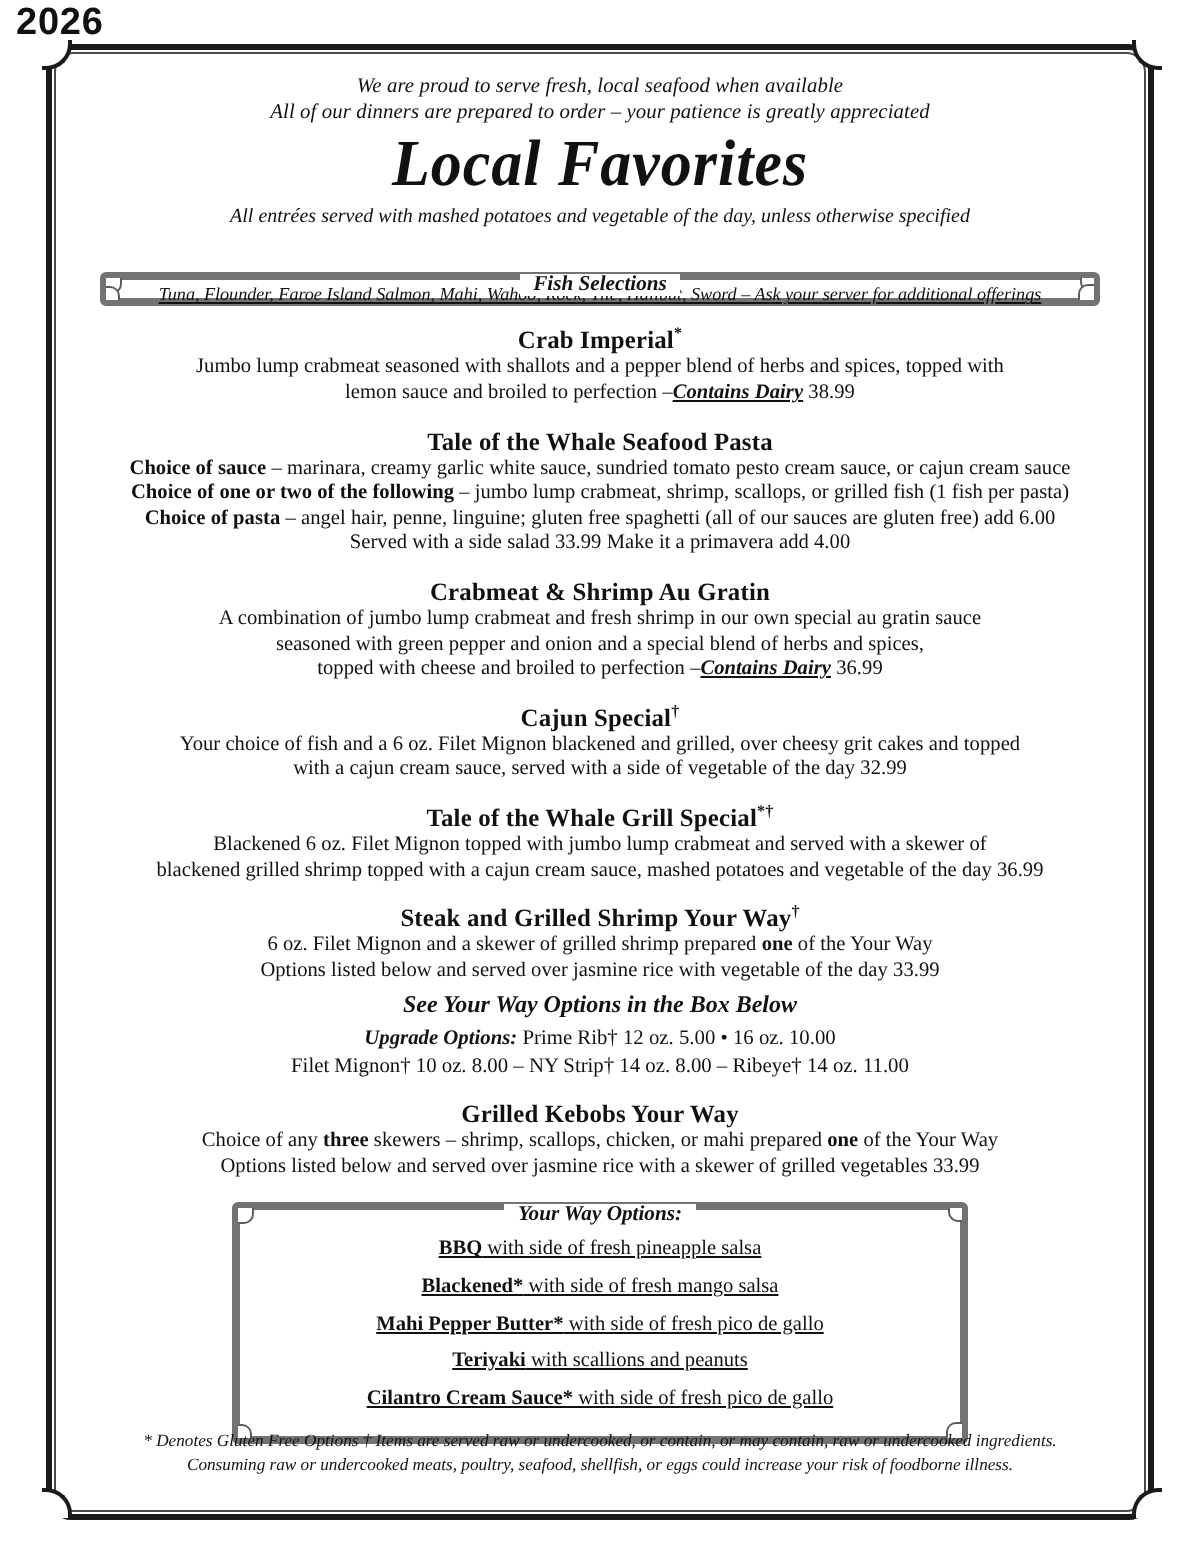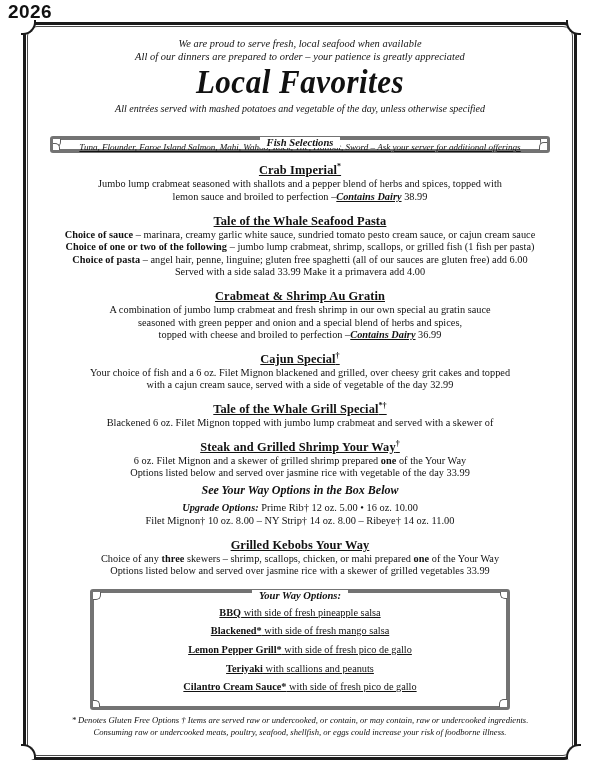--- a/index.html
+++ b/index.html
@@ -156,21 +156,20 @@
     white-space: nowrap;
   }
 
   
   .item { margin-top: 10px; }
   .item-name {
     font-weight: bold;
     font-size: 12.4px;
     line-height: 15px;
     letter-spacing: 0.1px;
-    text-decoration: underline;
   }
   .item-desc {
     font-size: 10.3px;
     line-height: 12.6px;
     letter-spacing: 0.02px;
   }
   .item-desc b { font-weight: bold; }
   .item-desc i { font-style: italic; font-weight: bold; text-decoration: underline; }
   .sup { font-size: 8px; vertical-align: super; line-height: 0; }
 
@@ -189,21 +188,21 @@
   }
   .upgrade-block .lead {
     font-weight: bold;
     font-style: italic;
   }
 
   
   .yw-box {
     margin-top: 11px;
     padding: 11px 10px 9px 10px;
-    width: 420px;
+    width: 368px;
     margin-left: auto;
     margin-right: auto;
   }
   .yw-row {
     font-size: 10.3px;
     line-height: 18.6px;
   }
   .yw-row b { font-weight: bold; }
 
   
@@ -273,20 +272,21 @@
 
     <div class="item">
       <div class="item-name"><span>Cajun Special</span><span class="sup">†</span></div>
       <div class="item-desc">Your choice of fish and a 6 oz. Filet Mignon blackened and grilled, over cheesy grit cakes and topped</div>
       <div class="item-desc">with a cajun cream sauce, served with a side of vegetable of the day 32.99</div>
     </div>
 
     <div class="item">
       <div class="item-name"><span>Tale of the Whale Grill Special</span><span class="sup">*†</span></div>
       <div class="item-desc">Blackened 6 oz. Filet Mignon topped with jumbo lump crabmeat and served with a skewer of</div>
+      <div class="item-desc">blackened grilled shrimp topped with a cajun cream sauce, mashed potatoes and vegetable of the day 36.99</div>
     </div>
 
     <div class="item">
       <div class="item-name"><span>Steak and Grilled Shrimp Your Way</span><span class="sup">†</span></div>
       <div class="item-desc"><span>6 oz. Filet Mignon and a skewer of grilled shrimp prepared </span><b>one</b><span> of the Your Way</span></div>
       <div class="item-desc">Options listed below and served over jasmine rice with vegetable of the day 33.99</div>
       <div class="note-line">See Your Way Options in the Box Below</div>
     </div>
 
     <div class="upgrade-block">
@@ -301,21 +301,21 @@
     </div>
 
     <div class="bracket-box yw-box">
       <span class="bracket-corner-tr"></span>
       <span class="bracket-corner-bl"></span>
       <div class="box-caption">
         <span>Your Way Options:</span>
       </div>
       <div class="yw-row"><b>BBQ</b><span> with side of fresh pineapple salsa</span></div>
       <div class="yw-row"><b>Blackened*</b><span> with side of fresh mango salsa</span></div>
-      <div class="yw-row"><b>Lemon Pepper Grill*</b><span> with side of fresh pico de gallo</span></div>
+      <div class="yw-row"><b>Mahi Pepper Butter*</b><span> with side of fresh pico de gallo</span></div>
       <div class="yw-row"><b>Teriyaki</b><span> with scallions and peanuts</span></div>
       <div class="yw-row"><b>Cilantro Cream Sauce*</b><span> with side of fresh pico de gallo</span></div>
     </div>
 
     <div class="footer">
       <div>* Denotes Gluten Free Options   † Items are served raw or undercooked, or contain, or may contain, raw or undercooked ingredients.</div>
       <div>Consuming raw or undercooked meats, poultry, seafood, shellfish, or eggs could increase your risk of foodborne illness.</div>
     </div>
 
   </div>

